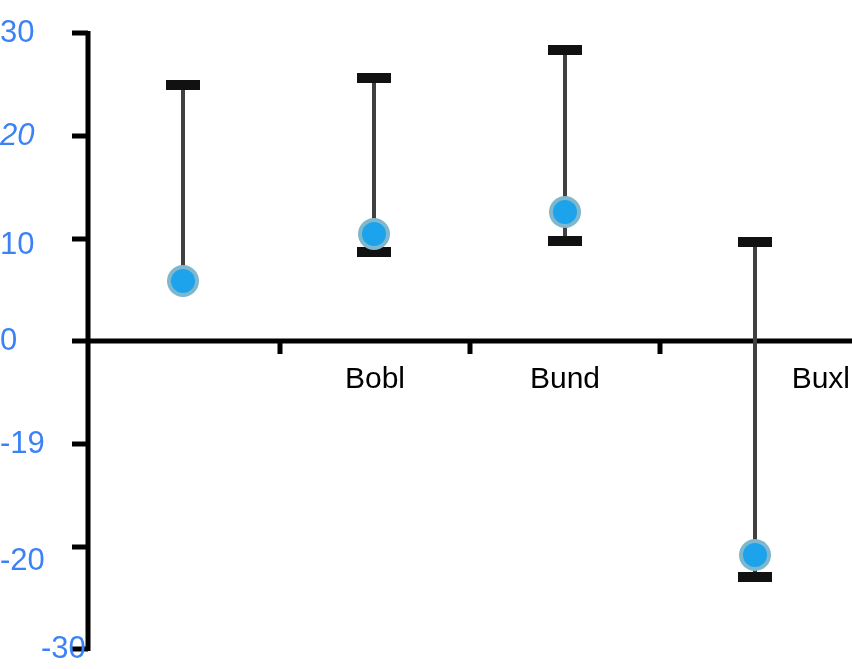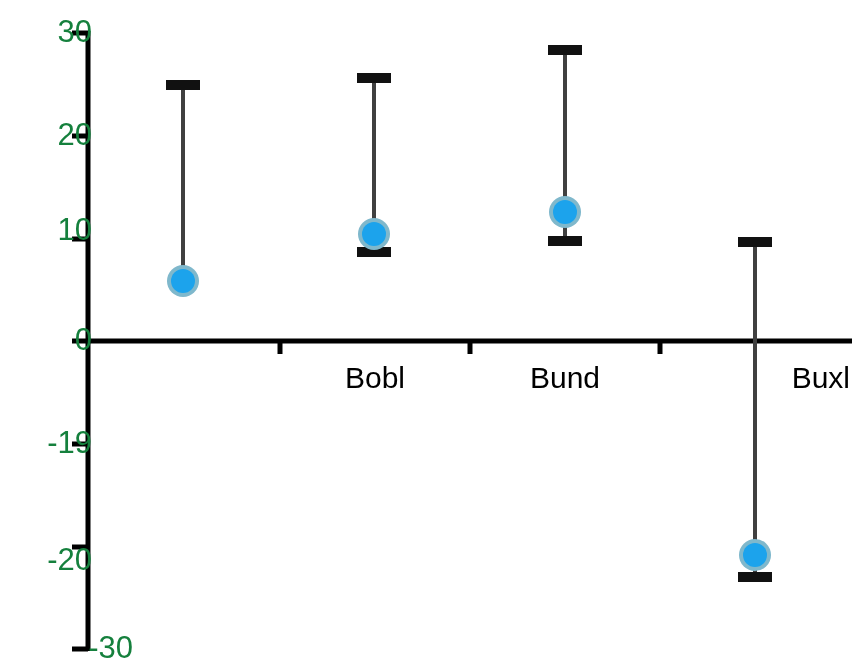--- a/index.html
+++ b/index.html
@@ -21,25 +21,23 @@
     position: absolute;
     left: 0;
     top: 0;
     width: 852px;
     height: 669px;
   }
   .tick-label {
     position: absolute;
     font-family: "Liberation Sans", sans-serif;
     font-size: 31px;
-    color: #15803d;
-    text-align: right;
+    color: #3b82f6;
     white-space: nowrap;
     line-height: 1;
-    padding-left: 30px;
   }
   .cat-label {
     position: absolute;
     font-family: "Liberation Sans", sans-serif;
     font-size: 30px;
     color: #000000;
     text-align: center;
     white-space: nowrap;
     line-height: 1;
   }
@@ -94,22 +92,22 @@
     <g>
       <line x1="755" y1="242" x2="755" y2="578" stroke="#404040" stroke-width="4"></line>
       <rect x="738" y="237" width="34" height="10" fill="#111111"></rect>
       <rect x="738" y="572" width="34" height="10" fill="#111111"></rect>
       <circle cx="755" cy="555" r="16" fill="#7FB8CC"></circle>
       <circle cx="755" cy="555" r="12" fill="#1CA3EC"></circle>
     </g>
   </svg>
 
   <div class="tick-label" style="left:0px; top:16px; width:62px;">30</div>
-  <div class="tick-label" style="left:0px; top:119px; width:62px;">20</div>
-  <div class="tick-label" style="left:0px; top:214px; width:62px;">10</div>
+  <div class="tick-label" style="left:0px; top:119px; width:62px;font-style:italic;">20</div>
+  <div class="tick-label" style="left:0px; top:228px; width:62px;">10</div>
   <div class="tick-label" style="left:0px; top:324px; width:62px;">0</div>
   <div class="tick-label" style="left:0px; top:427px; width:62px;">-19</div>
   <div class="tick-label" style="left:0px; top:530px; width:62px;margin-top:14px;">-20</div>
   <div class="tick-label" style="left:0px; top:632px; width:62px;margin-left:41px;">-30</div>
 
   <div class="cat-label" style="left:470px; top:363px; width:190px;">Bund</div>
   <div class="cat-label" style="left:280px; top:363px; width:190px;">Bobl</div>
   <div class="cat-label" style="left:660px; top:363px; width:190px;text-align:right;">Buxl</div>
 
 </div>

